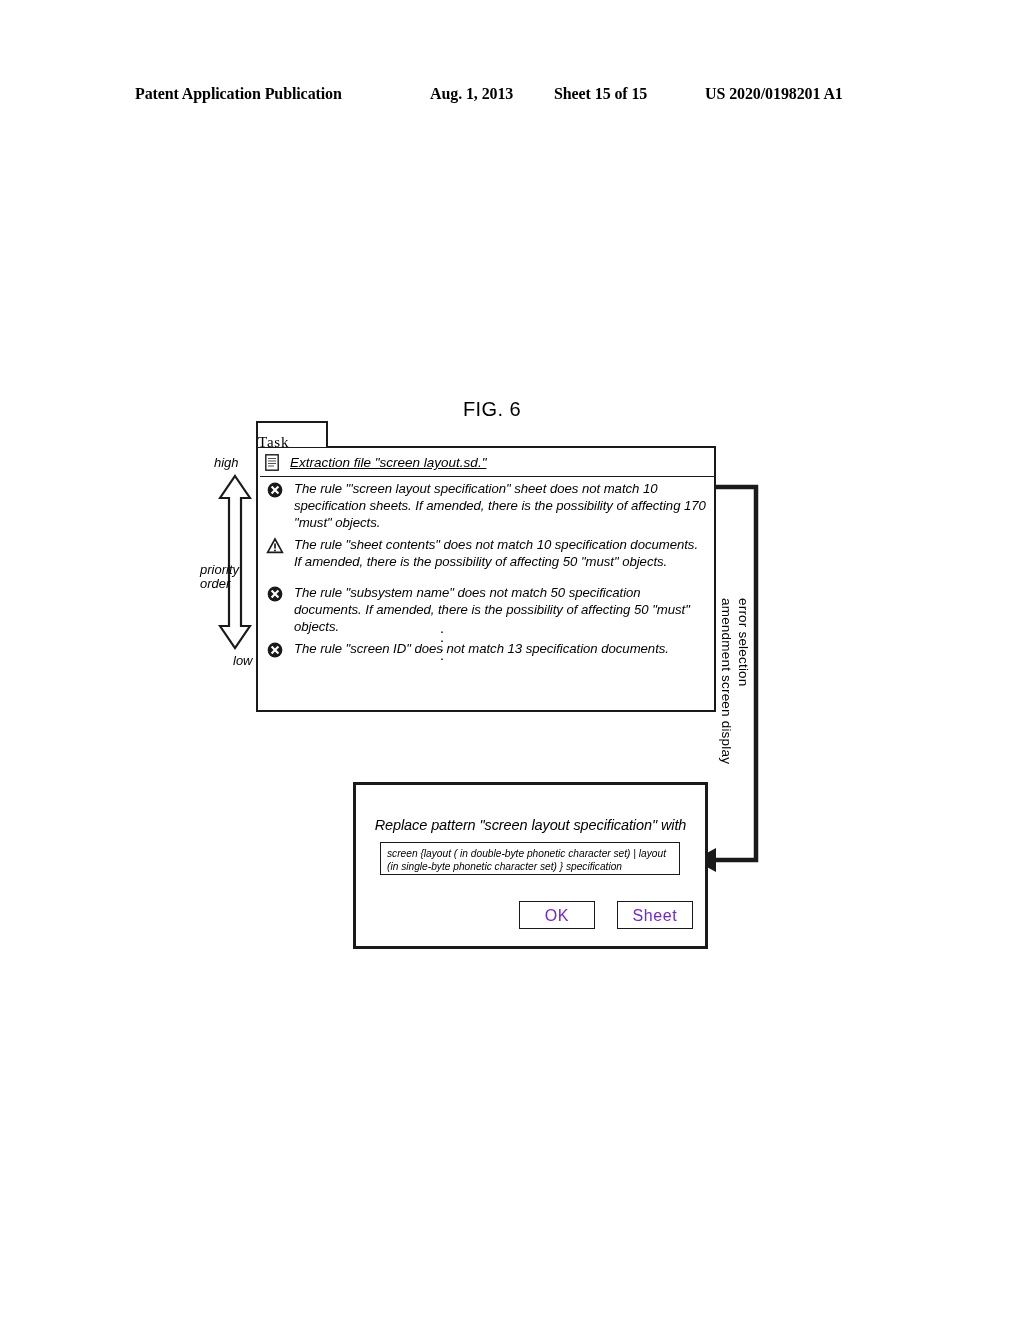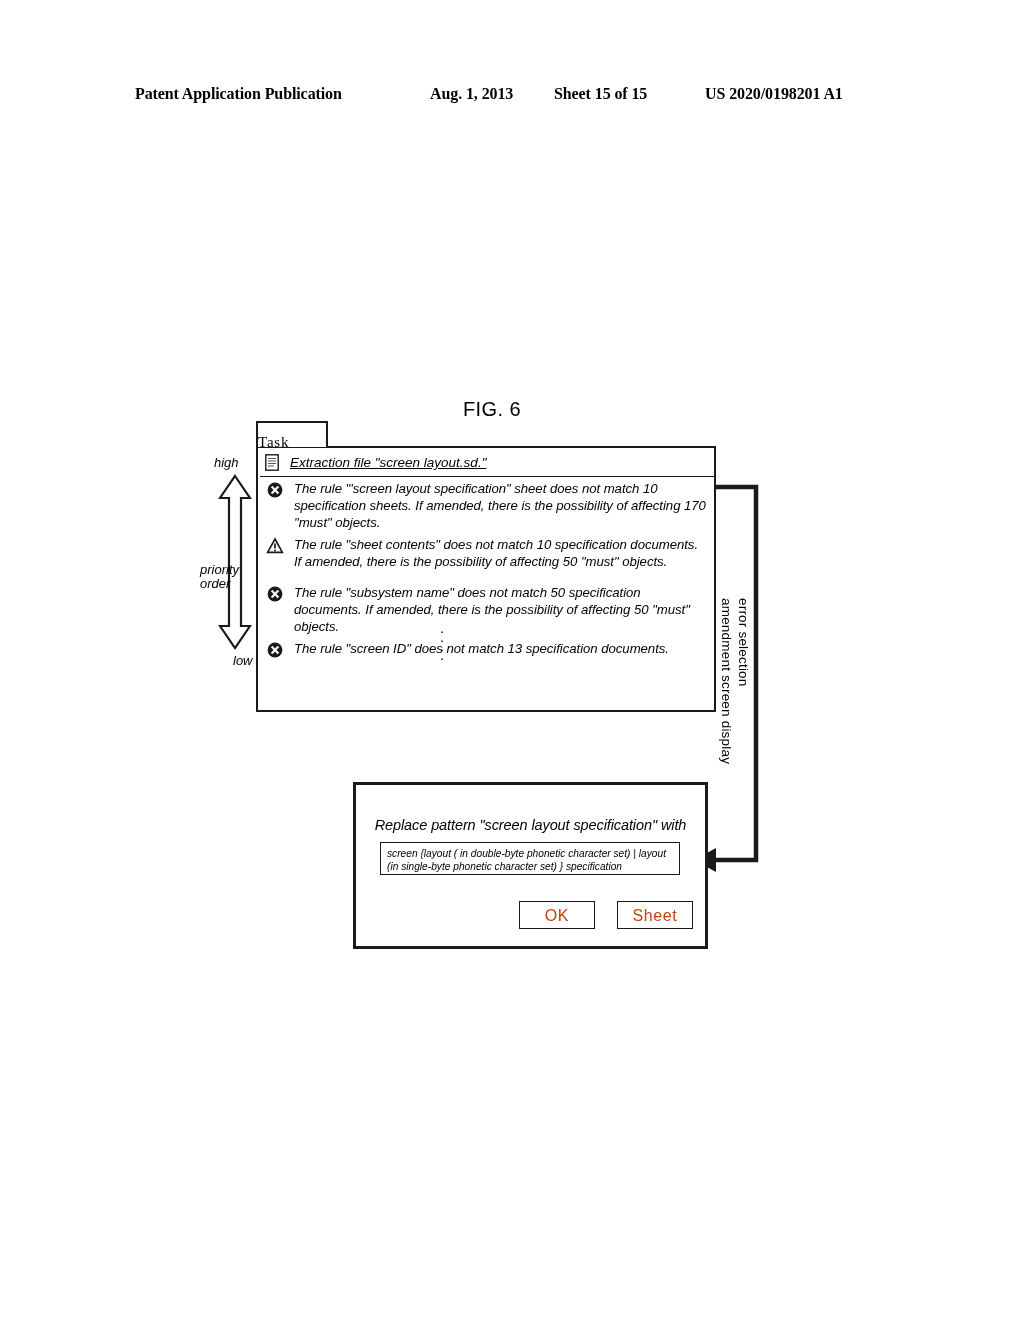--- a/index.html
+++ b/index.html
@@ -272,21 +272,21 @@
     width: 76px;
     height: 28px;
     border: 1.6px solid #1a1a1a;
     background: #ffffff;
     box-sizing: border-box;
     font-family: "Liberation Sans", sans-serif;
     font-size: 16px;
     letter-spacing: 0.6px;
     text-align: center;
     line-height: 25px;
-    color: #c2410c;
+    color: #6d28d9;
     padding: 0;
   }
   .dlg-btn.ok    { left: 0px; }
   .dlg-btn.close { left: 98px; }
 </style>
 </head>
 <body>
 
 <div class="pat-header">
   <span class="h-pub">Patent Application Publication</span>

